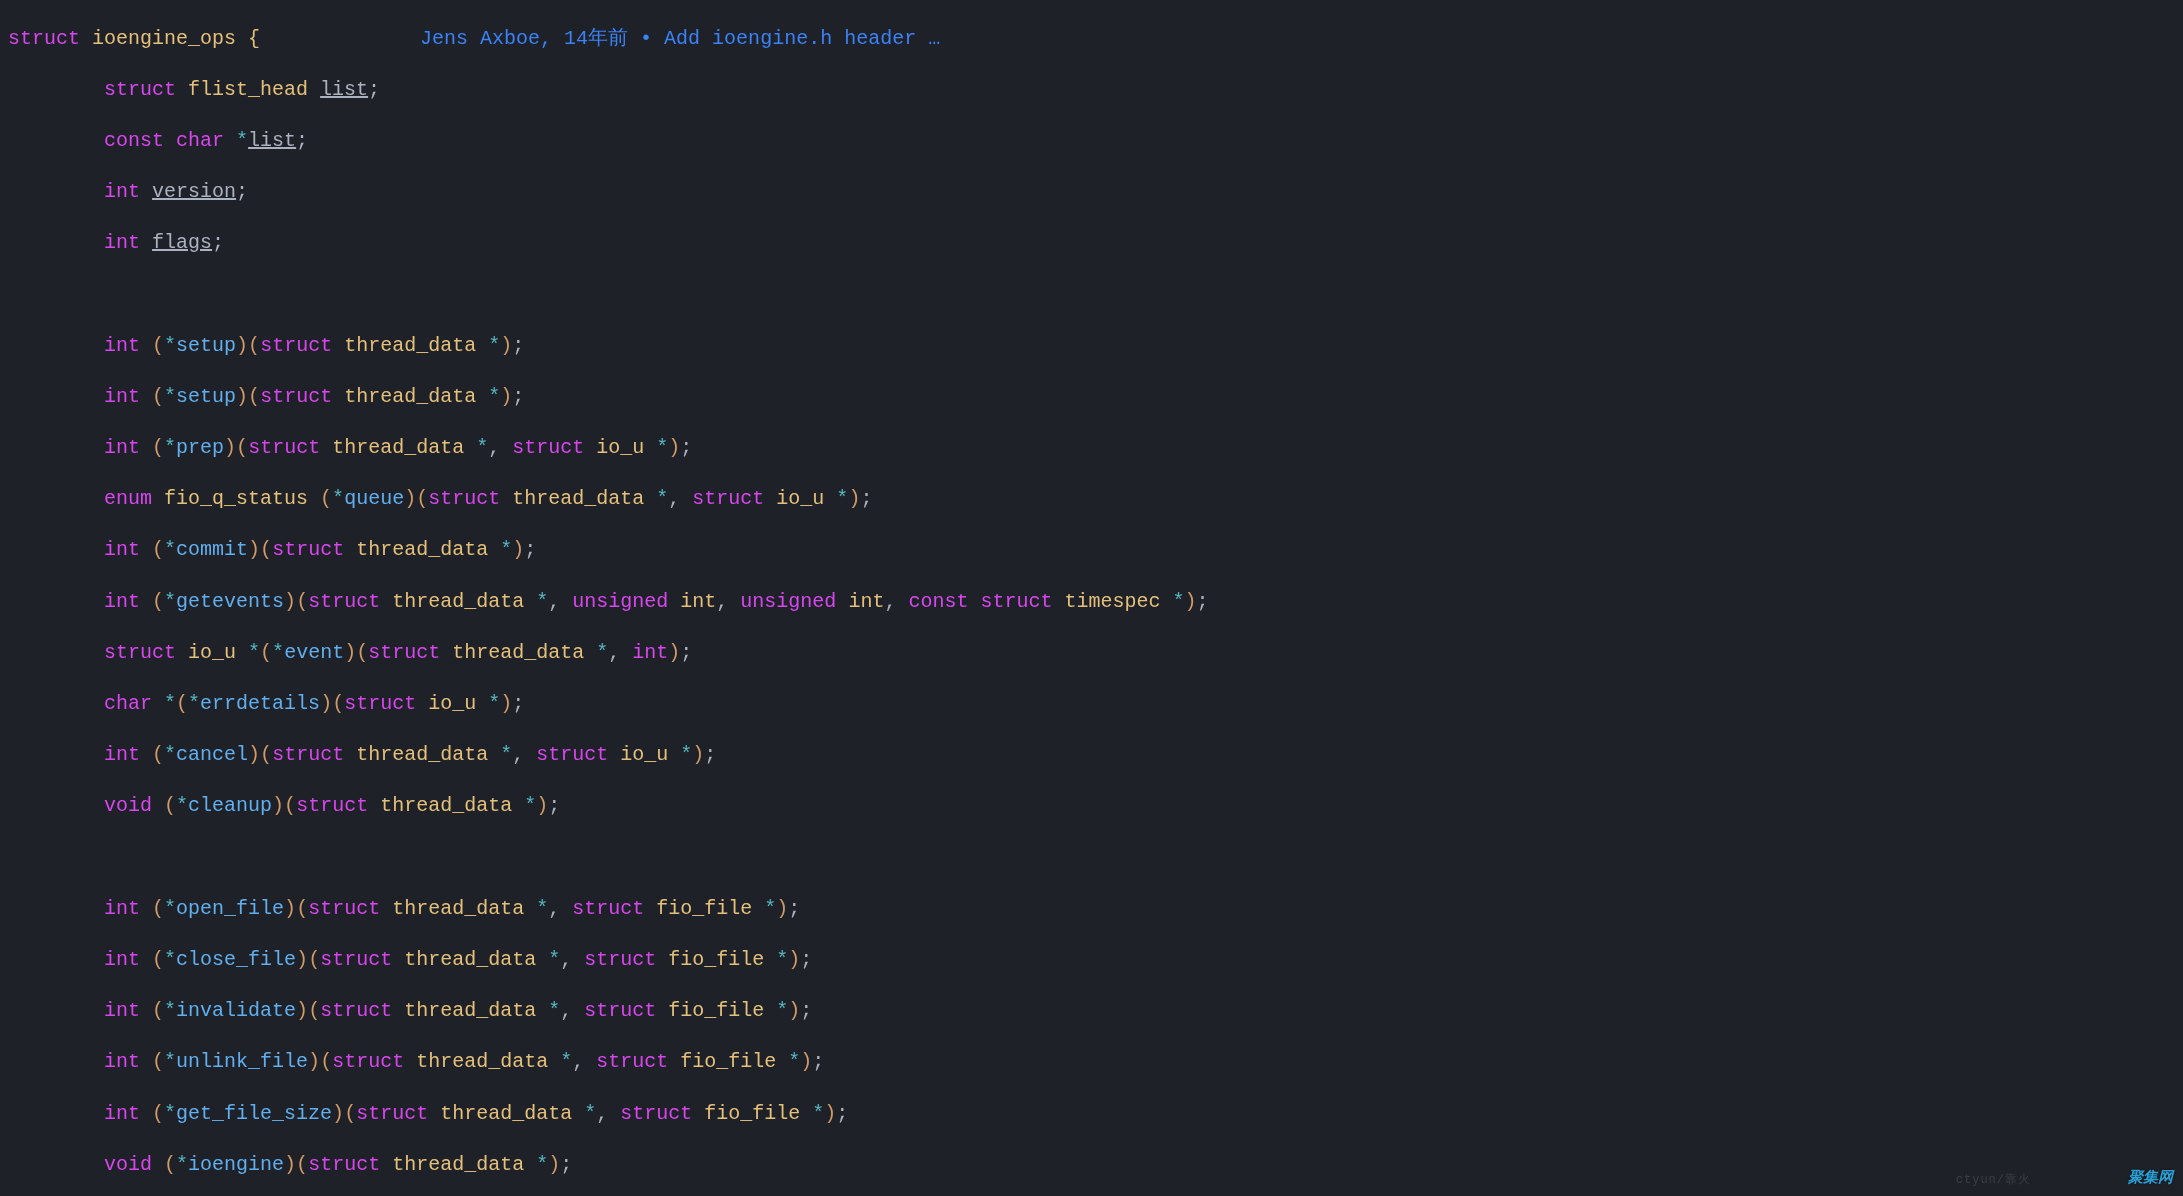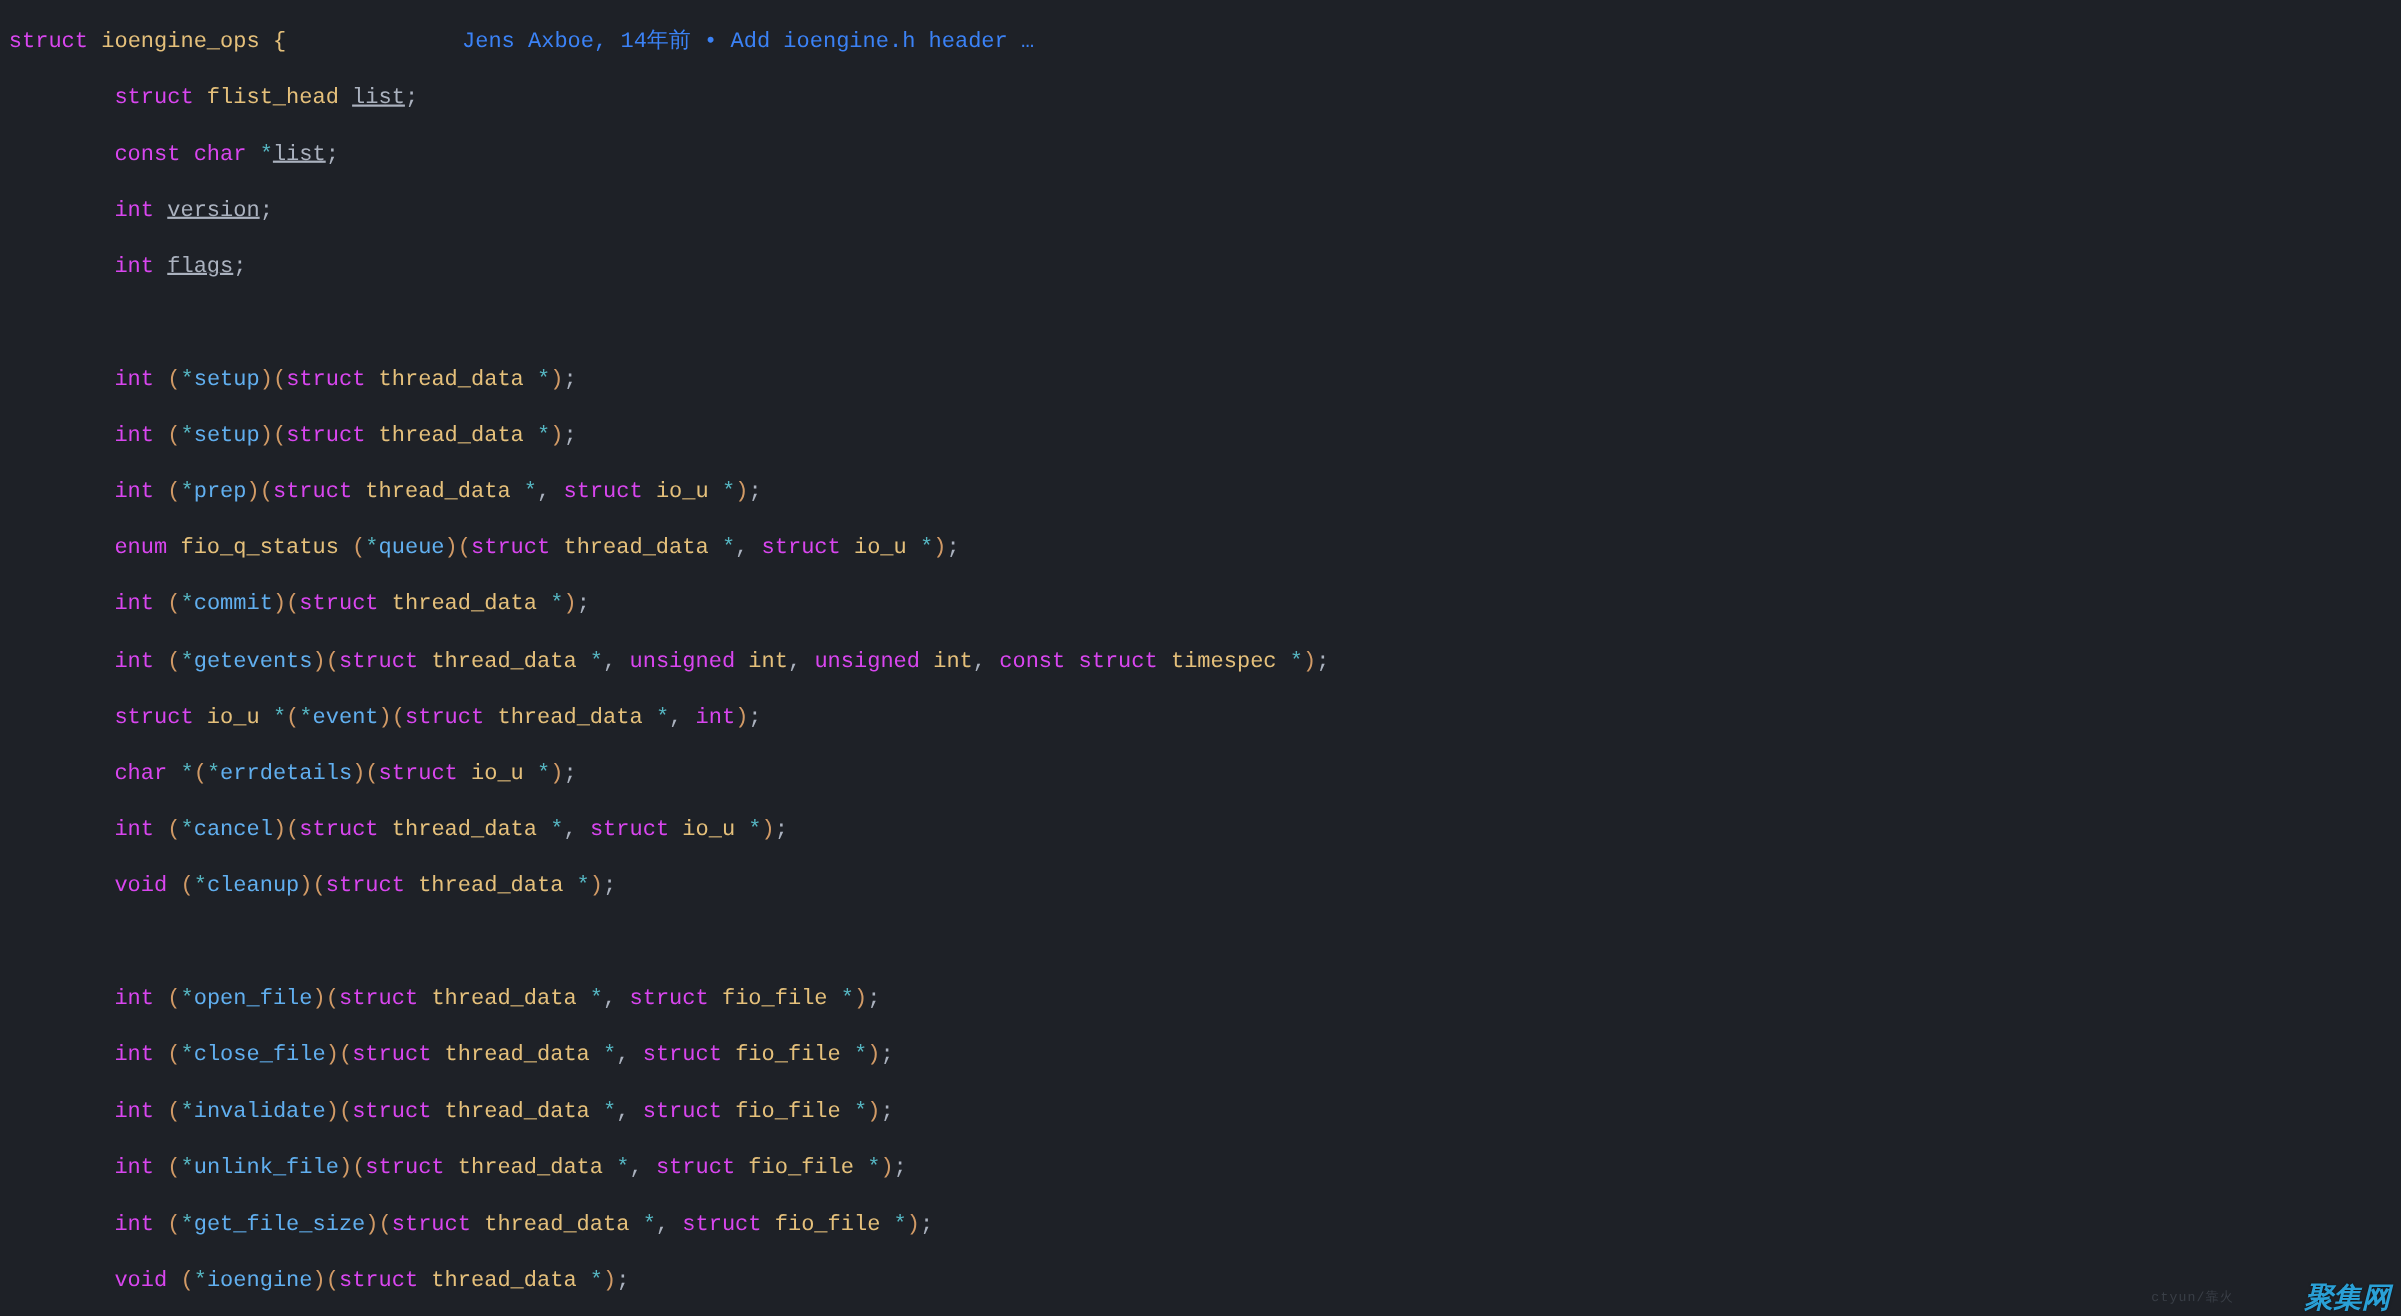--- a/index.html
+++ b/index.html
@@ -23,21 +23,21 @@
   .type { color: #e5c07b; }    
   .ident { color: #abb2bf; text-decoration: underline; }   
   .func { color: #61afef; }   
   .brace { color: #e5c07b; }   
   .paren1 { color: #d19a66; }  
   .star { color: #56b6c2; }    
   .semi { color: #abb2bf; }
   .comma { color: #abb2bf; }
   .blame { color: #3b82f6; position: absolute; font-style: normal; }
   .watermark1 { position:absolute; bottom:8px; right:152px; color:#3a3f47; font-size:12px; letter-spacing:1px;margin-left:16px; }
-  .watermark2 { position:absolute; bottom:0; right:10px; font-size:26px; font-weight:bold; font-style:italic; color:#2aa0d6; text-shadow:0 0 2px rgba(0,0,0,.6); font-family: sans-serif;}
+  .watermark2 { position:absolute; bottom:10px; right:10px; font-size:15px; font-weight:bold; font-style:italic; color:#2aa0d6; text-shadow:0 0 2px rgba(0,0,0,.6); font-family: sans-serif;}
 </style>
 </head>
 <body>
 
 <div class="editor">
 <span class="line"><span class="kw">struct</span> <span class="type">ioengine_ops</span> <span class="brace">{</span><span class="blame" style="left:420px"><span>Jens Axboe</span>, <span>14年前</span> <span>•</span> <span>Add ioengine.h header …</span></span></span>
 <span class="line"><span>        </span><span class="kw">struct</span> <span class="type">flist_head</span> <span class="ident">list</span><span class="semi">;</span></span>
 <span class="line"><span>        </span><span class="kw">const</span> <span class="kw">char</span> <span class="star">*</span><span class="ident">list</span><span class="semi">;</span></span>
 <span class="line"><span>        </span><span class="kw">int</span> <span class="ident">version</span><span class="semi">;</span></span>
 <span class="line"><span>        </span><span class="kw">int</span> <span class="ident">flags</span><span class="semi">;</span></span>

